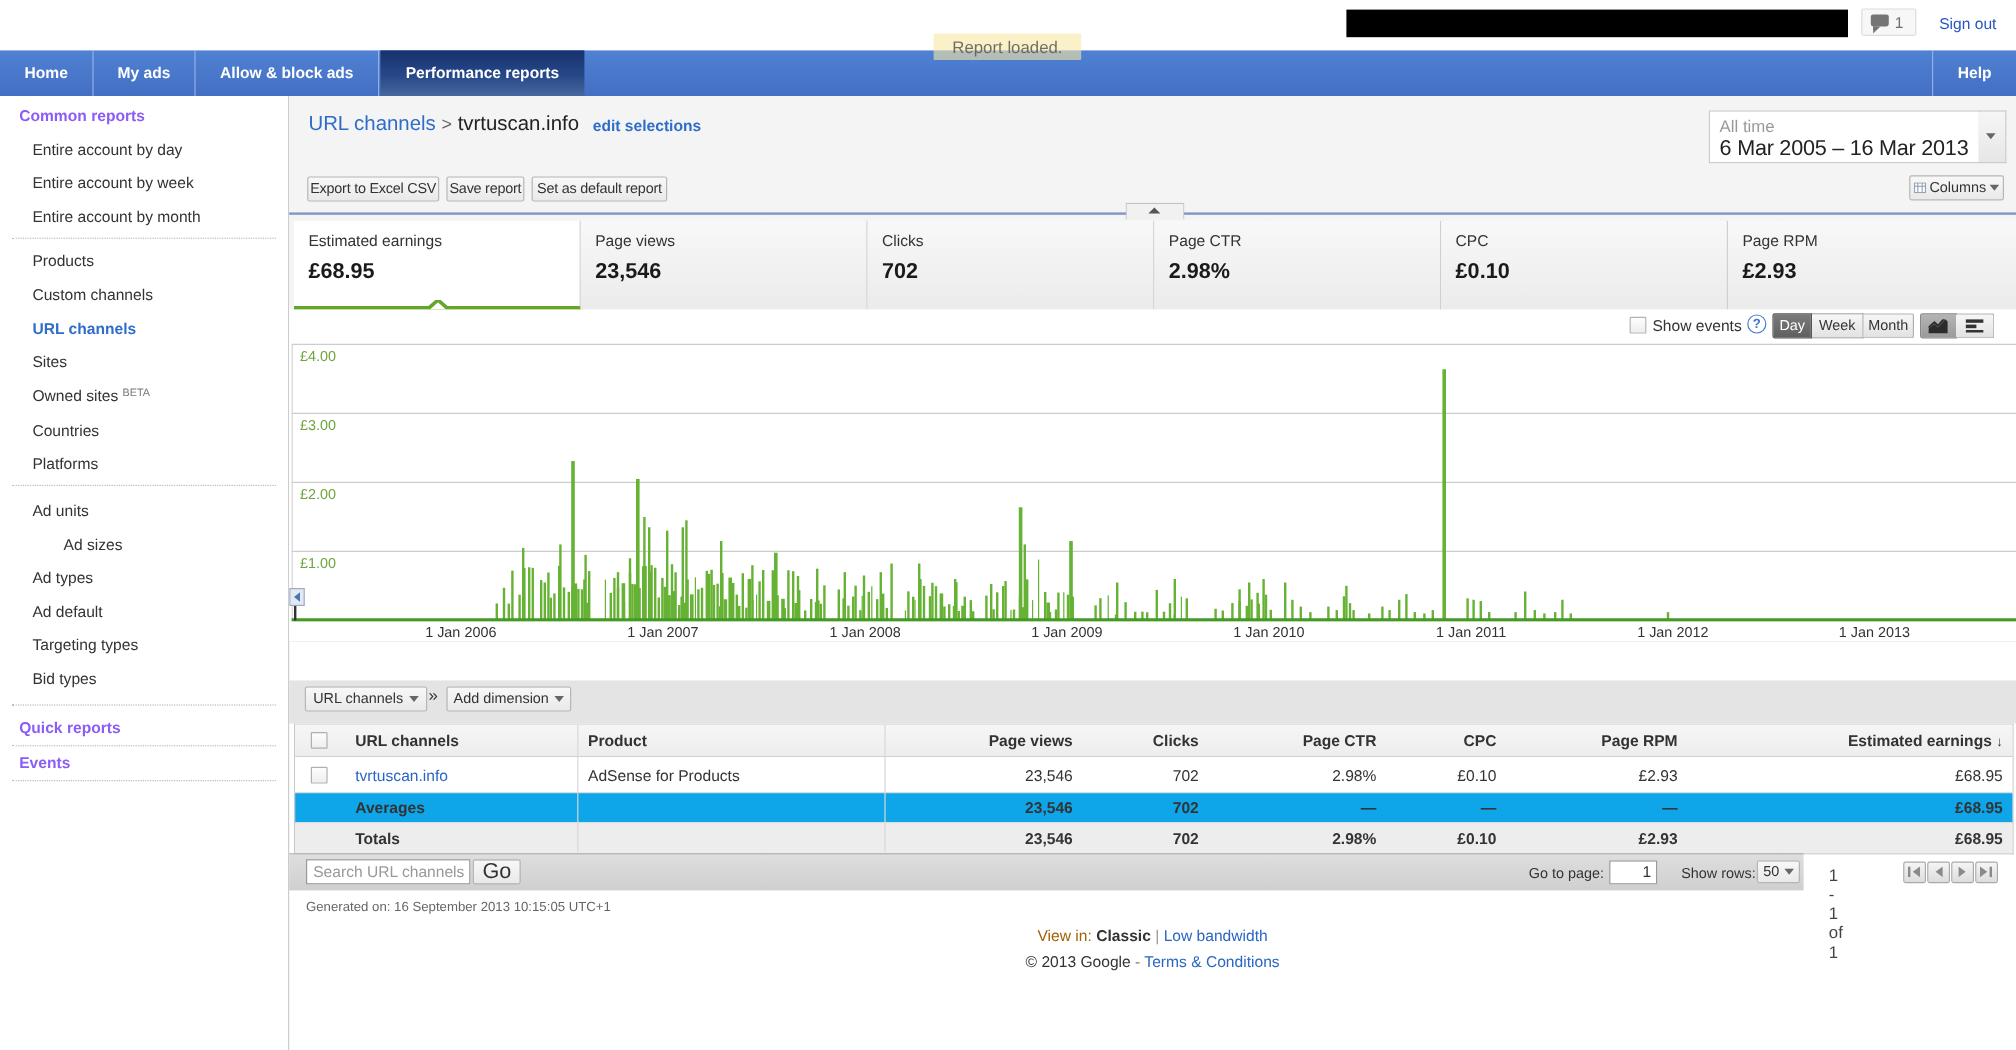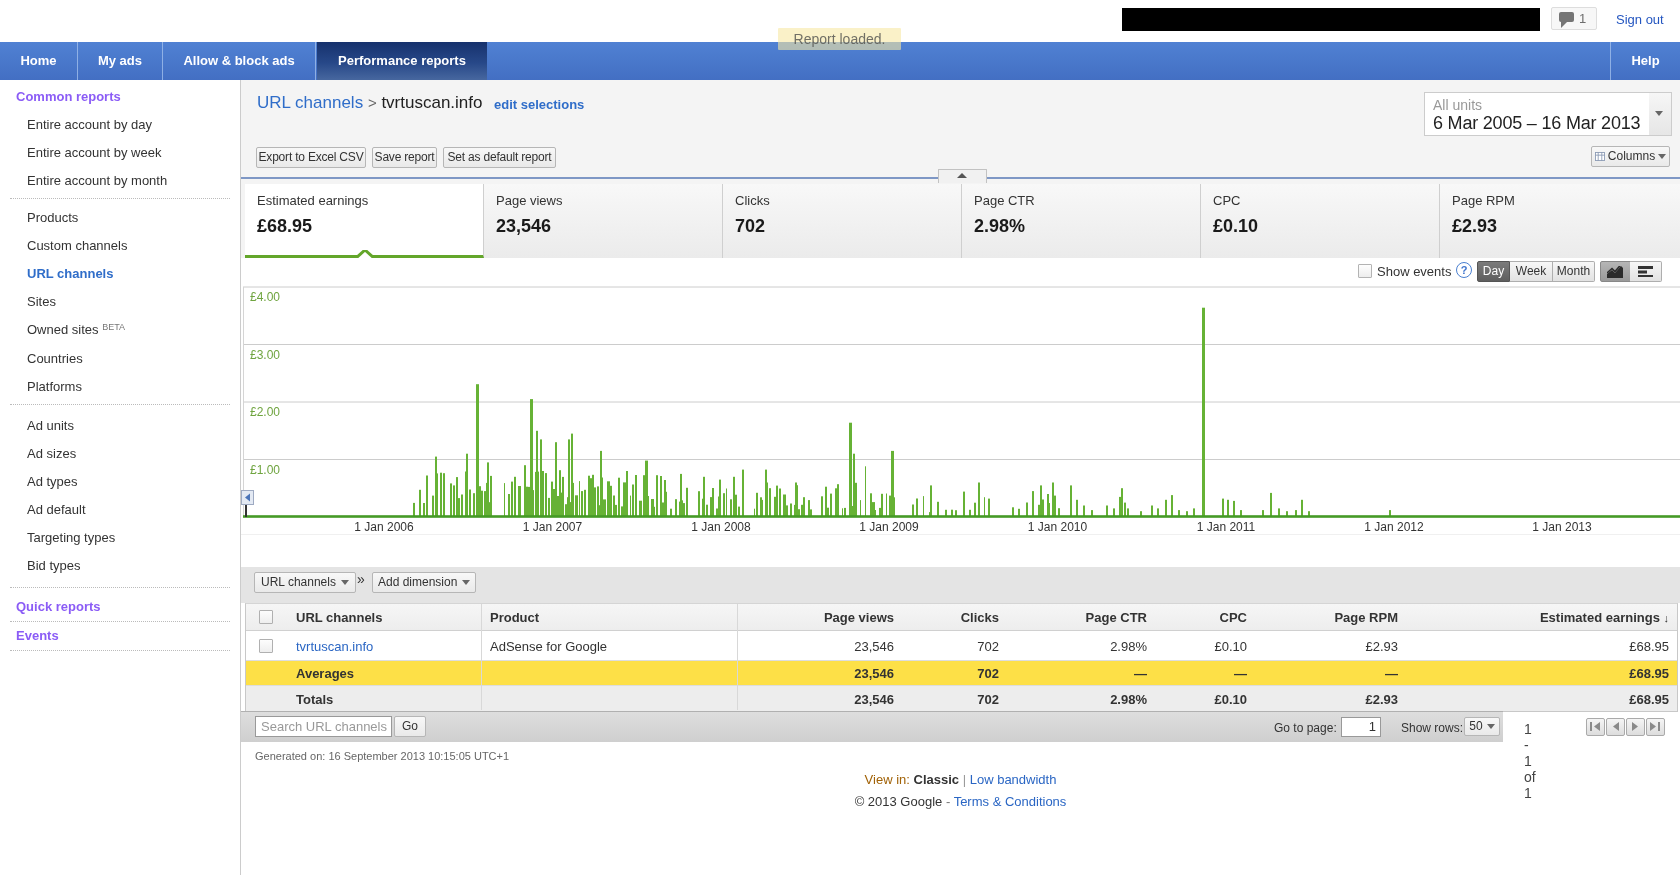--- a/index.html
+++ b/index.html
@@ -60,29 +60,29 @@
 .segsel { background:linear-gradient(#7b7b7b,#5f5f5f); color:#fff; border-color:#555; }
 
 #notice { left:241px; top:539px; width:1439px; height:28px; background:#fbf7d4; line-height:28px; font-size:13px; color:#333; }
 
 #toolbar { left:241px; top:567px; width:1439px; height:36px; background:#e4e4e4; }
 
 #dtable { left:245px; top:603px; width:1431px; background:#fff; border:1px solid #c8c8c8; border-top:1px solid #d5d5d5; }
 .trow { position:relative; width:1431px; }
 #throw { height:26px; background:linear-gradient(#f6f6f6,#ededed); border-bottom:1px solid #d0d0d0; font-weight:bold; }
 #drow1 { height:29px; background:#fff; border-bottom:1px solid #ddd; }
-#arow { height:24px; background:#fde047; border-bottom:1px solid #ddd; font-weight:bold; }
+#arow { height:24px; background:#0ea5e9; border-bottom:1px solid #ddd; font-weight:bold; }
 #trowt { height:25px; background:#ededed; font-weight:bold; }
 .tc { position:absolute; top:50%; transform:translateY(-50%); white-space:nowrap; }
 .cbx { position:absolute; left:13px; top:50%; margin-top:-7px; width:12px; height:12px; background:linear-gradient(#fdfdfd,#eee); border:1px solid #b0b0b0; border-radius:1px; }
 .vline { position:absolute; top:0; width:1px; background:#d8d8d8; }
 
 #searchbar { left:241px; top:711px; width:1262px; height:30px; background:linear-gradient(#dedede,#cfcfcf); border-top:1px solid #b0b0b0; }
 #searchinput { position:absolute; left:14px; top:4px; width:130px; height:19px; background:#fff; border:1px solid #999; font-size:13px; color:#999; line-height:19px; padding-left:5px; }
-#gobtn { position:absolute; left:153px; top:4px; height:19px; line-height:19px; padding:0 7px; font-size:12px; color:#333; background:linear-gradient(#f8f8f8,#e9e9e9); border:1px solid #b6b6b6; border-radius:2px; }
+#gobtn { position:absolute; left:153px; top:4px; height:19px; line-height:19px; padding:0 7px; font-size:18px; color:#333; background:linear-gradient(#f8f8f8,#e9e9e9); border:1px solid #b6b6b6; border-radius:2px; }
 .sbtext { position:absolute; top:9px; font-size:13px; color:#333; }
 .pager { position:absolute; top:6px; width:17px; height:16px; background:linear-gradient(#f5f5f5,#ddd); border:1px solid #aaa; border-radius:2px; }
 
 #genline { left:255px; top:750px; font-size:11px; color:#666; }
 .fline { position:absolute; left:241px; width:1439px; text-align:center; font-size:13px; color:#333; }
 </style>
 </head>
 <body>
 <div id="root">
 
@@ -114,40 +114,40 @@
     <div class="sidesep" style="top:118px;"></div>
     <div class="sidei" style="top:130px;">Products</div>
     <div class="sidei" style="top:158px;">Custom channels</div>
     <div class="sidei" style="top:186px;font-weight:bold;color:#2f6dc9;">URL channels</div>
     <div class="sidei" style="top:214px;">Sites</div>
     <div class="sidei" style="top:242px;">Owned sites <span style="font-size:9px;color:#777;vertical-align:4px;">BETA</span></div>
     <div class="sidei" style="top:271px;">Countries</div>
     <div class="sidei" style="top:299px;">Platforms</div>
     <div class="sidesep" style="top:324px;"></div>
     <div class="sidei" style="top:338px;">Ad units</div>
-    <div class="sidei" style="top:366px;">Ad sizes</div>
+    <div class="sidei" style="top:366px;margin-left:26px;">Ad sizes</div>
     <div class="sidei" style="top:394px;">Ad types</div>
     <div class="sidei" style="top:422px;">Ad default</div>
     <div class="sidei" style="top:450px;">Targeting types</div>
     <div class="sidei" style="top:478px;">Bid types</div>
     <div class="sidesep" style="top:507px;"></div>
     <div class="sideh" style="top:519px;">Quick reports</div>
     <div class="sidesep" style="top:541px;"></div>
     <div class="sideh" style="top:548px;">Events</div>
     <div class="sidesep" style="top:570px;"></div>
   </div>
 
   <div class="abs" id="hdrband"></div>
   <div class="abs" id="crumb"><a>URL channels</a> <span class="gt">&gt;</span> <span class="cur">tvrtuscan.info</span></div>
   <div class="abs" id="editsel">edit selections</div>
   <div class="abs btn" id="exportbtn">Export to Excel CSV</div>
   <div class="abs btn" id="savebtn">Save report</div>
   <div class="abs btn" id="setdefbtn">Set as default report</div>
   <div class="abs" id="dpick">
-      <span class="all">All units</span>
+      <span class="all">All time</span>
       <span class="rng">6 Mar 2005 – 16 Mar 2013</span>
     </div>
   <div class="abs" id="dparrow">
       <div class="caret" style="left:6px;top:18px;"></div>
     </div>
   <div class="abs btn" id="colsbtn"><svg width="10" height="9" style="vertical-align:-1px;margin-right:3px;" viewBox="0 0 11 10">
         <rect x="0.5" y="0.5" width="10" height="9" fill="#fff" stroke="#8d9cb5"></rect>
         <line x1="0" y1="3.5" x2="11" y2="3.5" stroke="#8d9cb5"></line>
         <line x1="3.5" y1="0" x2="3.5" y2="10" stroke="#8d9cb5"></line>
         <line x1="7.5" y1="0" x2="7.5" y2="10" stroke="#8d9cb5"></line>
@@ -472,21 +472,21 @@
       <span class="tc" style="right:783px;">Page views</span>
       <span class="tc" style="right:678px;">Clicks</span>
       <span class="tc" style="right:530px;">Page CTR</span>
       <span class="tc" style="right:430px;">CPC</span>
       <span class="tc" style="right:279px;">Page RPM</span>
       <span class="tc" style="right:8px;">Estimated earnings <span style="font-size:11px;">↓</span></span>
     </div>
     <div class="trow" id="drow1">
       <div class="cbx"></div>
       <a class="tc" style="left:50px;">tvrtuscan.info</a>
-      <span class="tc" style="left:244px;">AdSense for Google</span>
+      <span class="tc" style="left:244px;">AdSense for Products</span>
       <span class="tc" style="right:783px;">23,546</span>
       <span class="tc" style="right:678px;">702</span>
       <span class="tc" style="right:530px;">2.98%</span>
       <span class="tc" style="right:430px;">£0.10</span>
       <span class="tc" style="right:279px;">£2.93</span>
       <span class="tc" style="right:8px;">£68.95</span>
     </div>
     <div class="trow" id="arow">
       <span class="tc" style="left:50px;">Averages</span>
       <span class="tc" style="right:783px;">23,546</span>

